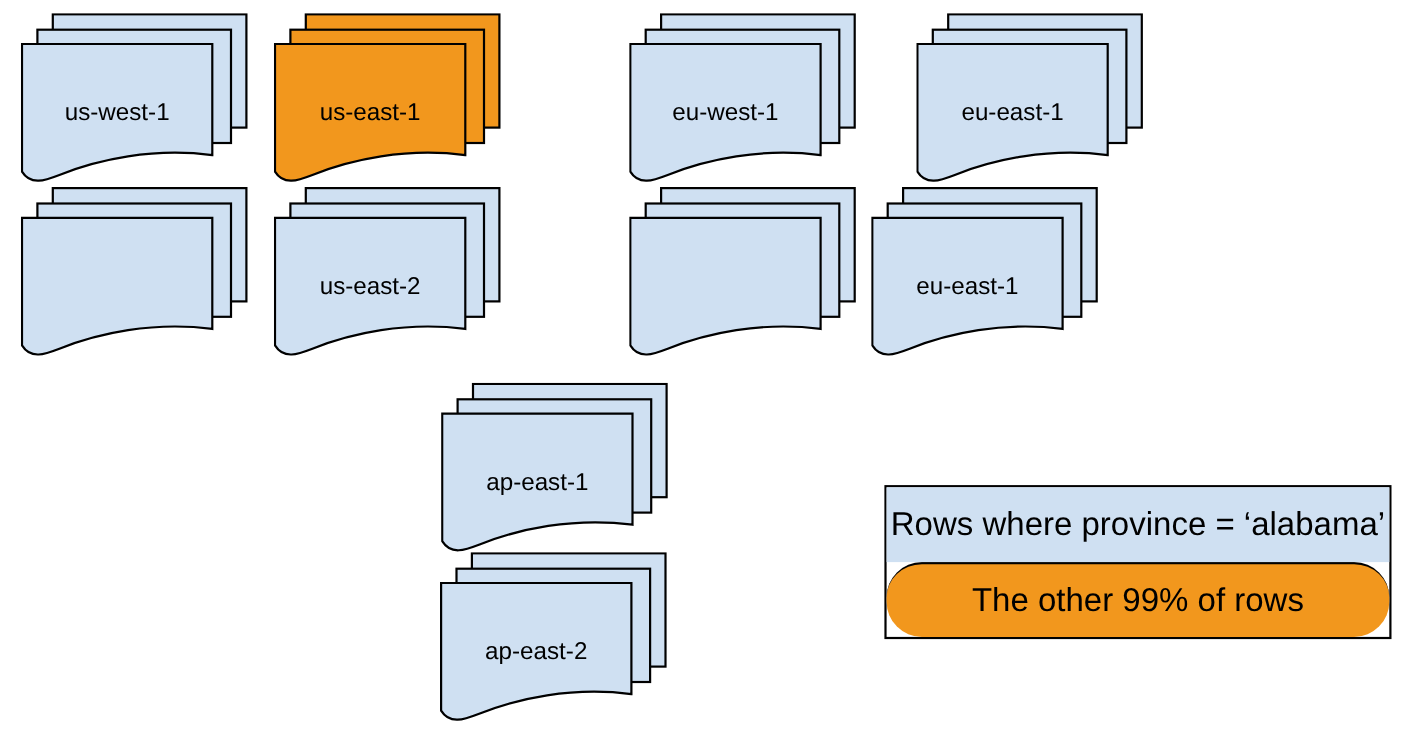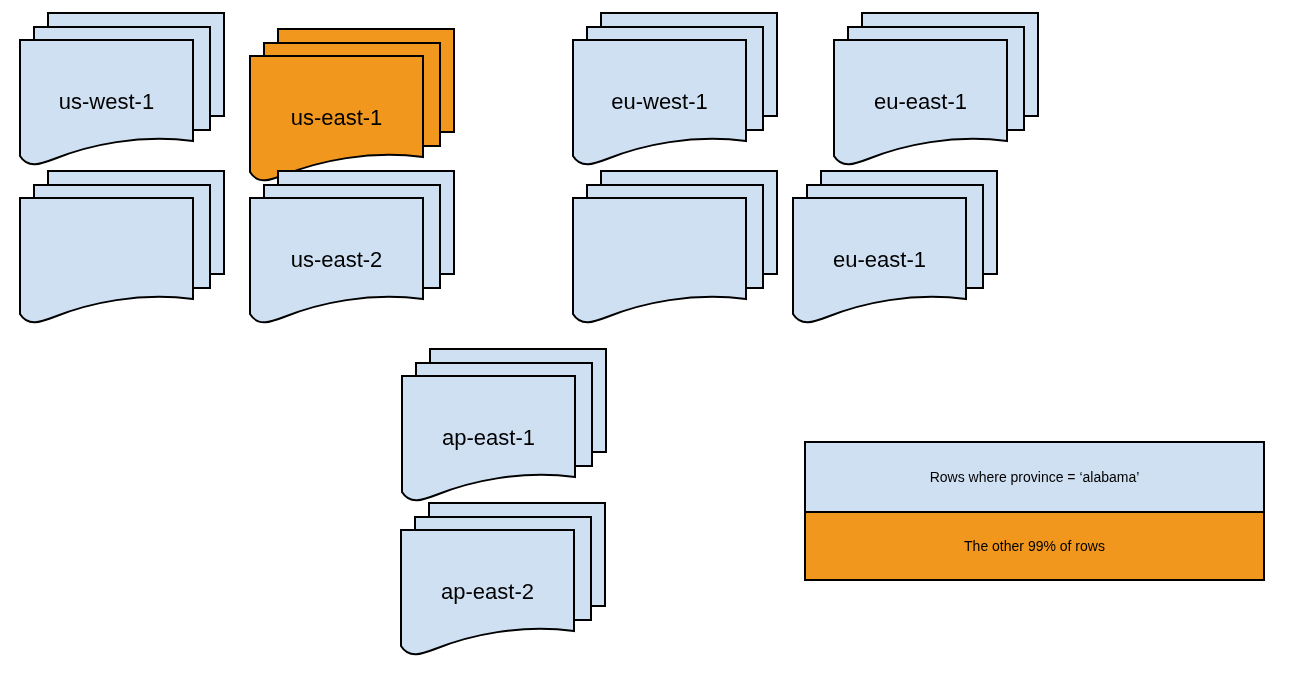--- a/index.html
+++ b/index.html
@@ -45,42 +45,42 @@
   }
   .legend {
     position: absolute;
     left: 804px; top: 441px;
     width: 461px;
     border: 2px solid var(--color-outline);
   }
   .legend-row {
     height: 68px;
     display: flex; align-items: center; justify-content: center;
-    font-size: 14px;
+    font-size: 30px;
     white-space: nowrap;
   }
-  .legend-row + .legend-row { border-top: 2px solid var(--color-outline); }
+  .legend-row + .legend-row { border-top: 2px solid var(--color-outline); border-radius: 32px; }
   .legend-row.blue { background: var(--color-blue); }
   .legend-row.orange { background: var(--color-orange); }
 </style>
 </head>
 <body>
 
 <div class="canvas">
 
   <div class="stack blue" style="left:19px; top:12px;">
     <svg width="208" height="158" viewBox="0 0 208 158">
       <rect class="sheet" x="29" y="1" width="176" height="103"></rect>
       <rect class="sheet" x="15" y="15" width="176" height="103"></rect>
       <path class="sheet" d="M1 28 H 174 V 129 C 120 122, 70 133, 35 147 C 22 152, 9 157, 1 144 Z"></path>
     </svg>
     <div class="stack-label">us-west-1</div>
   </div>
 
-  <div class="stack orange" style="left:249px; top:28px;">
+  <div class="stack orange" style="left:249px; top:12px;">
     <svg width="208" height="158" viewBox="0 0 208 158">
       <rect class="sheet" x="29" y="1" width="176" height="103"></rect>
       <rect class="sheet" x="15" y="15" width="176" height="103"></rect>
       <path class="sheet" d="M1 28 H 174 V 129 C 120 122, 70 133, 35 147 C 22 152, 9 157, 1 144 Z"></path>
     </svg>
     <div class="stack-label">us-east-1</div>
   </div>
 
   <div class="stack blue" style="left:572px; top:12px;">
     <svg width="208" height="158" viewBox="0 0 208 158">

